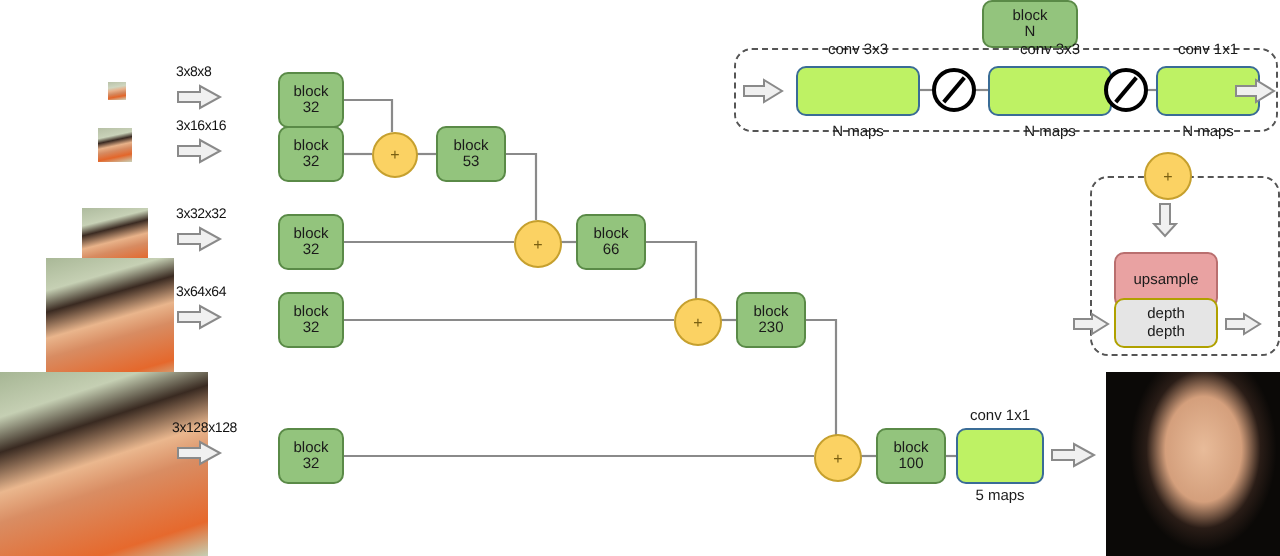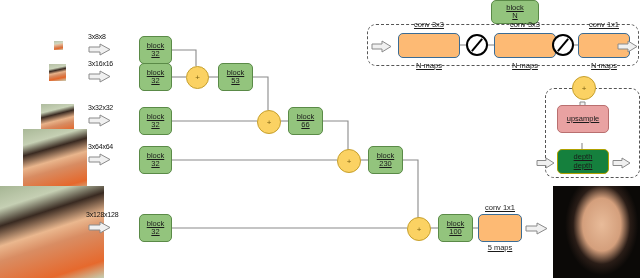--- a/index.html
+++ b/index.html
@@ -3,25 +3,25 @@
 <meta charset="utf-8">
 <style>
   html,body{margin:0;padding:0;background:#ffffff;}
   body{width:640px;height:278px;position:relative;overflow:hidden;
        font-family:"Liberation Sans", sans-serif;}
   #canvas{position:absolute;left:0;top:0;width:640px;height:278px;}
 
   .node{position:absolute;box-sizing:border-box;display:flex;flex-direction:column;
         align-items:center;justify-content:center;border-radius:5px;
         font-size:7.5px;line-height:1.12;text-align:center;color:#1a1a1a;
-        border:1px solid #6d6d6d;text-decoration:underline;}
+        border:1px solid #6d6d6d;}
   .green{background:#93c47d;border-color:#5a8a47;}
-  .blue{background:#fdba74;border-color:#3a6c96;gap:32px;}
+  .blue{background:#bef264;border-color:#3a6c96;gap:32px;}
   .pink{background:#e9a2a2;border-color:#b96f6f;}
-  .yellow-box{background:#15803d;border-color:#b0a100;}
+  .yellow-box{background:#e5e5e5;border-color:#b0a100;}
 
   .adder{position:absolute;border-radius:50%;background:#fbd263;
          border:1px solid #c6a02e;display:flex;align-items:center;
          justify-content:center;font-size:8px;color:#7a6012;}
 
   .act{position:absolute;border-radius:50%;background:#ffffff;
        border:2.2px solid #000000;box-sizing:border-box;}
   .act:after{content:"";position:absolute;left:50%;top:1px;bottom:1px;
              width:2.2px;margin-left:-1.1px;background:#000;
              transform:rotate(40deg);}
@@ -238,21 +238,21 @@
   <div class="adder" style="left:572px;top:76px;width:22px;height:22px;">
     <span>+</span>
   </div>
 
   <div class="arrowg" style="left:576px;top:101px;">
     <svg width="13" height="18">
         <polygon points="4,1 9,1 9,11 12,11 6.5,17 1,11 4,11" fill="#f0f0f0" stroke="#8a8a8a" stroke-width="1"></polygon>
       </svg>
   </div>
 
-  <div class="node pink" style="left:557px;top:105px;width:52px;height:28px;">
+  <div class="node pink" style="left:557px;top:126px;width:52px;height:28px;">
     <span>upsample</span>
   </div>
 
   <div class="arrowg" style="left:536px;top:155px;">
     <svg width="20" height="12">
         <polygon points="1,3.5 10,3.5 10,1 18,6 10,11 10,8.5 1,8.5" fill="#f0f0f0" stroke="#8a8a8a" stroke-width="1"></polygon>
       </svg>
   </div>
   <div class="node yellow-box" style="left:557px;top:149px;width:52px;height:25px;">
     <span>depth</span>

